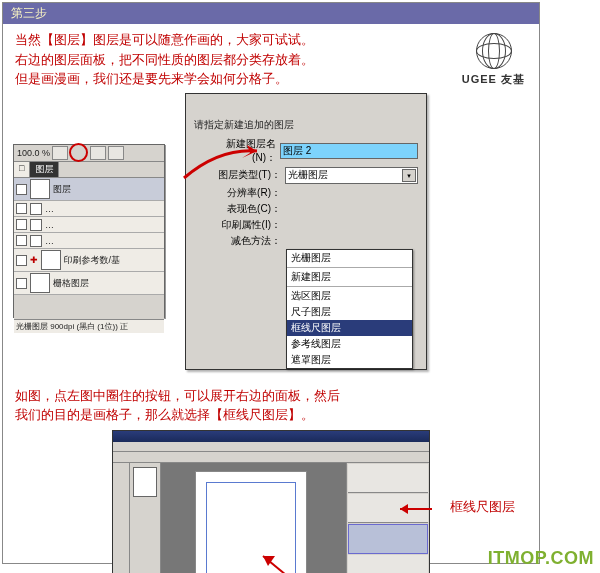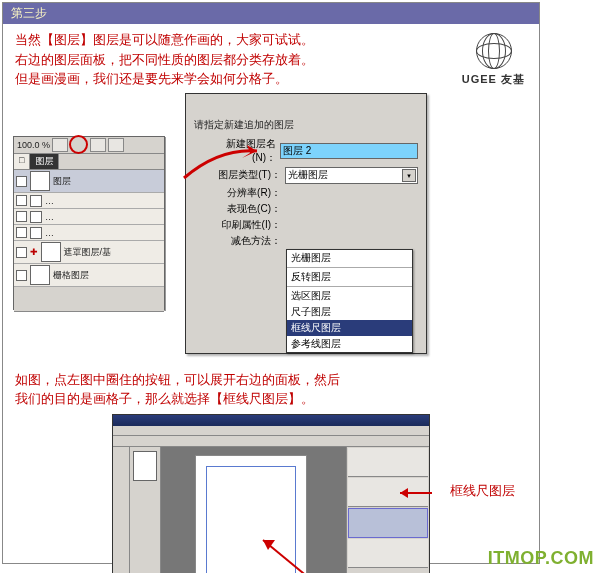--- a/index.html
+++ b/index.html
@@ -219,28 +219,29 @@
         </div>
       <div class="row">
           <span class="chk"></span>
           <span class="icon"></span>
           <span class="name">…</span>
         </div>
       <div class="row big">
         <span class="chk"></span>
           <span style="color:#b00;">✚</span>
           <span class="icon"></span>
-        <span class="name">遮罩图层/基</span>
+        <span class="name">印刷参考数/基</span>
       </div>
       <div class="row big">
         <span class="chk"></span>
           <span class="icon"></span>
         <span class="name">栅格图层</span>
       </div>
       <div class="spacer"></div>
+      <div class="status">光栅图层  900dpi  (黑白 (1位)) 正</div>
     </div>
 
     <div class="dialog">
       <div class="prompt">请指定新建追加的图层</div>
       <div class="field">
         <label>新建图层名(N)：</label>
         <input value="图层 2" style="">
       </div>
       <div class="field">
         <label>图层类型(T)：</label>
@@ -257,26 +258,27 @@
       </div>
       <div class="field">
         <label>印刷属性(I)：</label>
       </div>
       <div class="field">
         <label>减色方法：</label>
       </div>
       <div class="dropdown-list">
         <div class="opt">光栅图层</div>
         <hr>
-        <div class="opt">反转图层</div>
+        <div class="opt">新建图层</div>
         <hr>
         <div class="opt">选区图层</div>
         <div class="opt">尺子图层</div>
         <div class="opt sel">框线尺图层</div>
         <div class="opt">参考线图层</div>
+        <div class="opt">遮罩图层</div>
       </div>
     </div>
   </div>
 
   <div class="arrow">
     <svg viewBox="0 0 90 40">
       <path d="M5 35 Q 40 5 78 8" stroke="#c00" stroke-width="3" fill="none"></path>
       <path d="M78 8 l -10 -6 l 3 8 l -8 5 z" fill="#c00"></path>
     </svg>
   </div>

